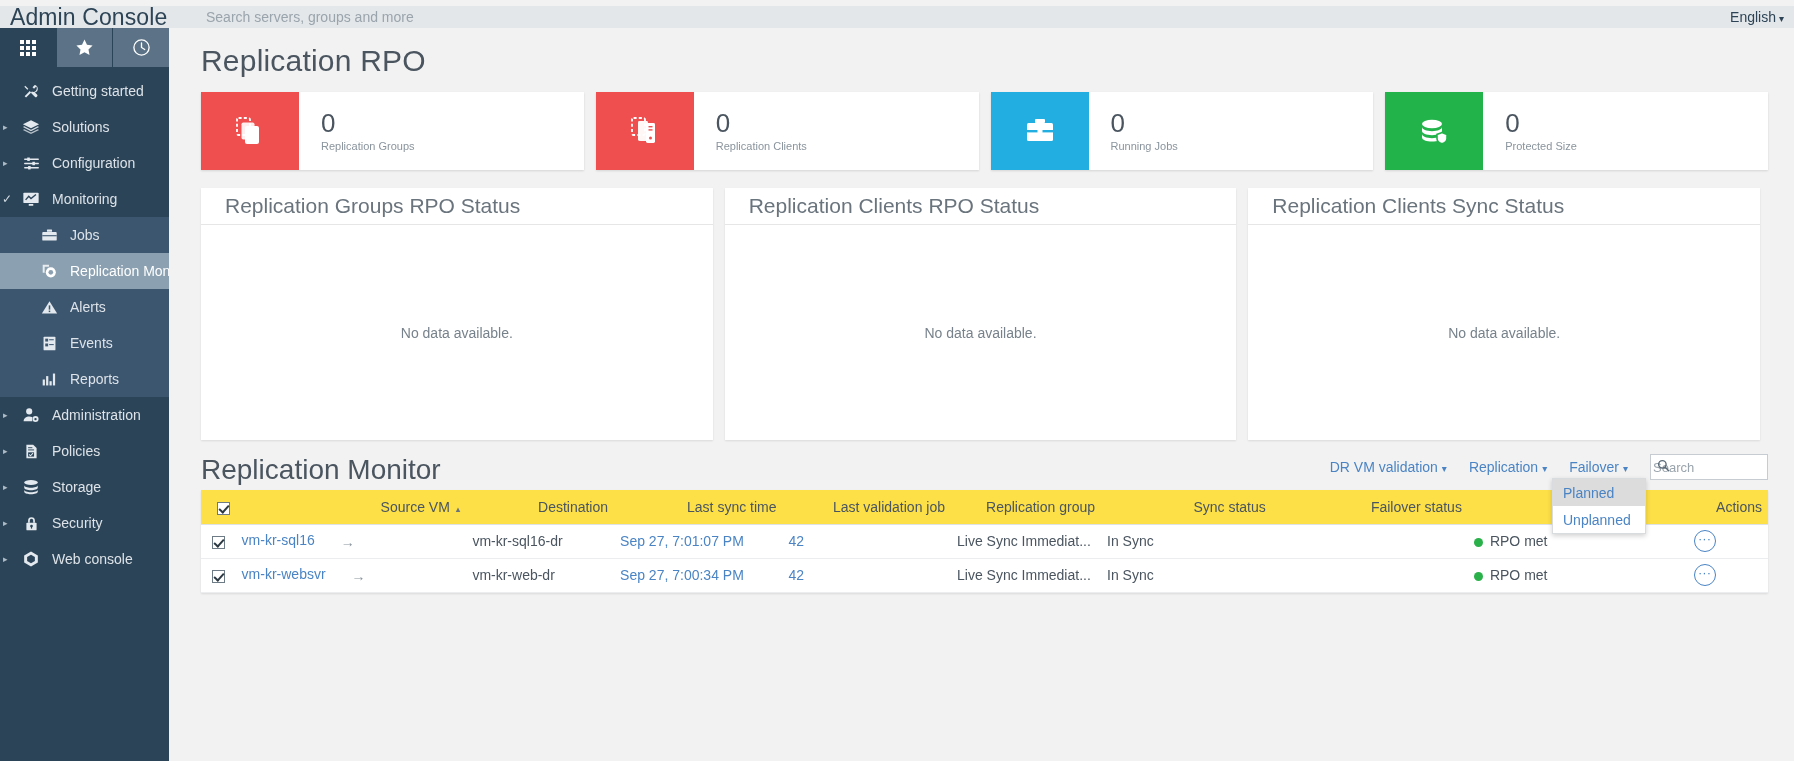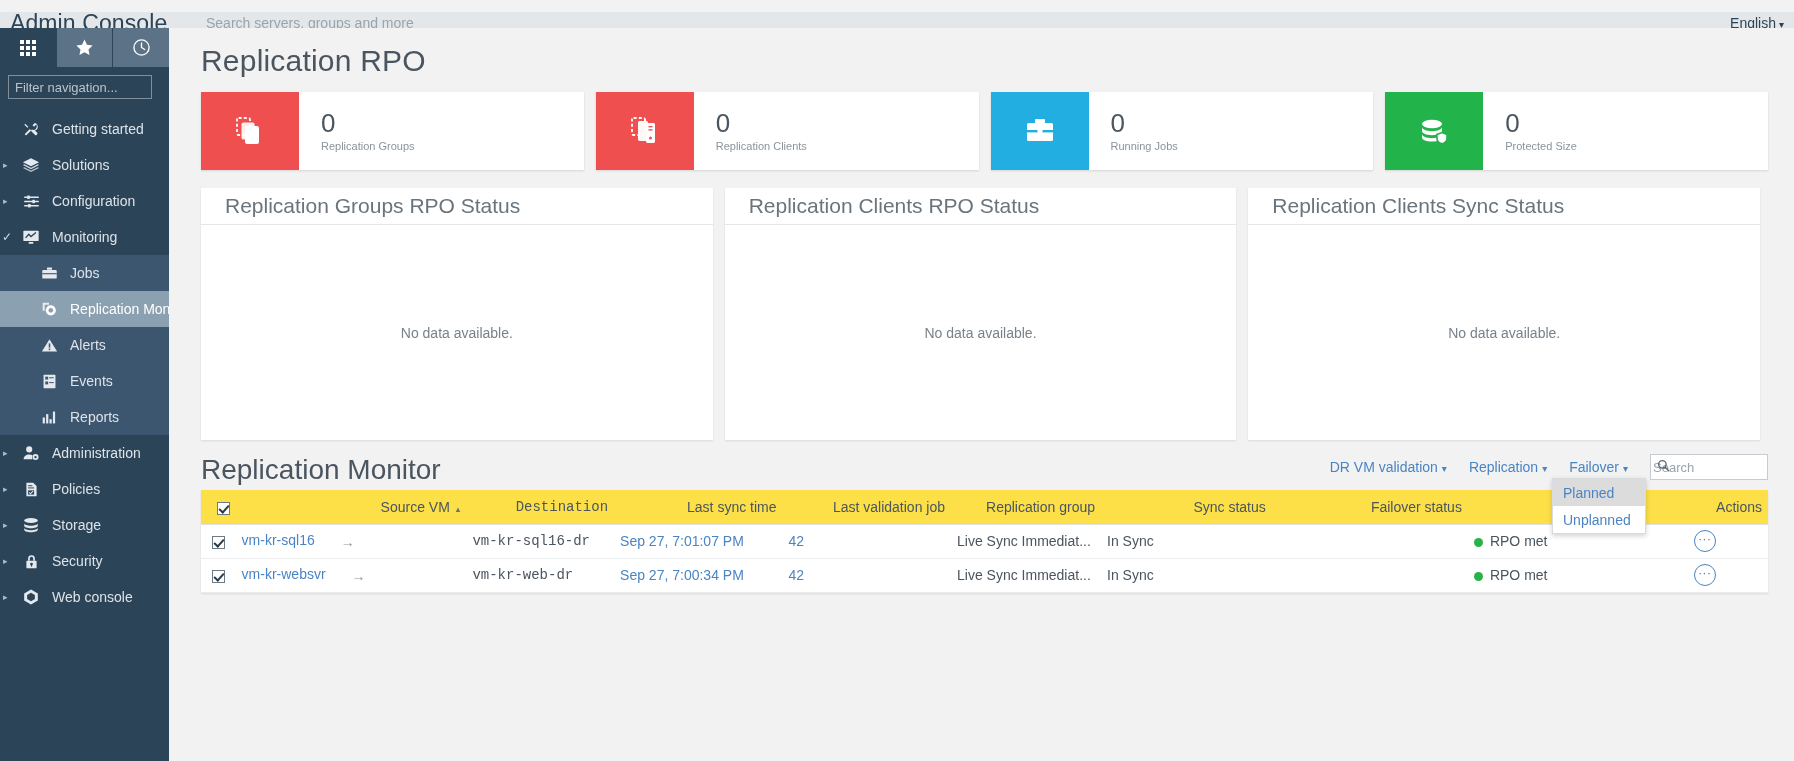--- a/index.html
+++ b/index.html
@@ -6,21 +6,21 @@
   html, body {
     margin: 0; padding: 0;
     width: 1794px; height: 761px;
     overflow: hidden;
     font-family: "Liberation Sans", sans-serif;
     background: #f2f2f2;
   }
 
   
   .topbar {
-    position: absolute; top: 12px; left: 0;
+    position: absolute; top: 6px; left: 0;
     width: 1794px; height: 28px;
     background: #e3e7ea;
     border-bottom: 1px solid #d2d7db;
   }
   .app-title {
     position: absolute; left: 10px; top: -2px;
     font-size: 23px; color: #2d4456;
     font-weight: 400; letter-spacing: .1px;
     white-space: nowrap;
   }
@@ -248,21 +248,21 @@
     overflow: hidden;
   }
   table.repl td {
     font-size: 14px; color: #4a5560;
     height: 34px; padding: 0 6px;
     border-bottom: 1px solid #ebedef;
     white-space: nowrap; overflow: hidden;
   }
   .col-check { width: 30px; text-align: center; }
   .col-source { width: 200px; }
-  .col-dest { width: 128px; font-family: Liberation Mono, monospace; }
+  .col-dest { width: 128px; }
   .col-sync { width: 146px; }
   .col-job { width: 146px; }
   .col-group { width: 130px; }
   .col-sstat { width: 148px; }
   .col-fstat { width: 170px; }
   .col-rpo { width: 150px; }
   .col-actions { width: 110px; text-align: center; }
 
   .cbx {
     display: inline-block;
@@ -340,23 +340,20 @@
     <div class="side-tab">
       <span>
         <svg width="19" height="19" viewBox="0 0 20 20" fill="none" stroke="#ffffff" stroke-width="1.4">
           <circle cx="10" cy="10" r="8"></circle>
             <path d="M10 5.2V10l3.4 2.1" stroke-linecap="round"></path>
         </svg>
       </span>
     </div>
   </div>
 
-  <div class="filter-wrap">
-    <input type="text" placeholder="Filter navigation..." style="">
-  </div>
 
   <div class="nav-list">
 
     <div class="nav-item">
       <span class="nav-ico">
         <svg width="17" height="17" viewBox="0 0 20 20" fill="#e3e9ee">
           <path d="M2 15.5l6-6 1.6 1.6-6 6-1.6-1.6z"></path>
           <path d="M13.8 2.4l-2.6 2.6 1.8 1.8 2.6-2.6c1 1.6.8 3.7-.6 5.1-1.2 1.2-3 1.5-4.5.8l-1.3 1.3 5 5c.5.5 1.3.5 1.8 0l.7-.7c.5-.5.5-1.3 0-1.8l-2.9-2.9c1.5-.2 2.9-1.4 3.4-2.9.5-1.7.1-3.5-1.2-4.7-.6-.6-1.4-1-2.2-1z"></path>
           <path d="M2.6 3.3l3.6 3.6-1 1L1.6 4.3z"></path>
         </svg>

